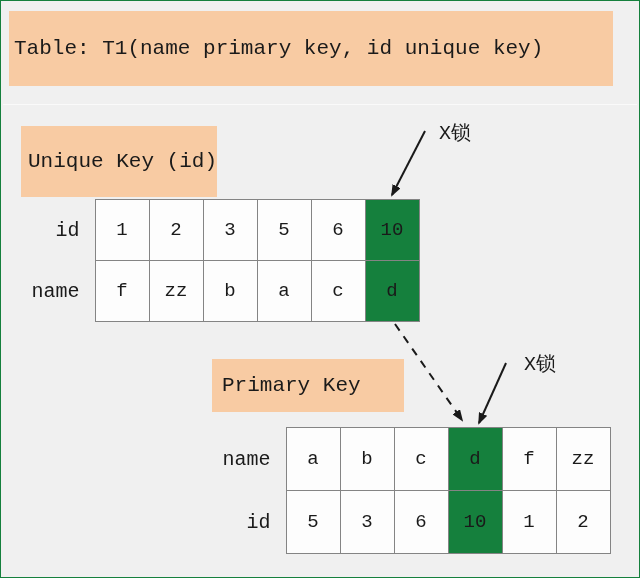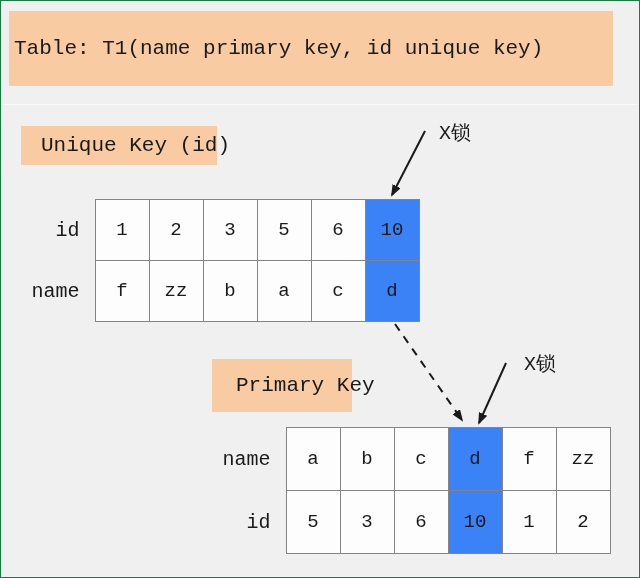--- a/index.html
+++ b/index.html
@@ -38,27 +38,27 @@
   .section-label {
     position: absolute;
     background: #f8cba3;
     display: flex;
     align-items: center;
     font-size: 21px;
     white-space: pre;
   }
   .section-label.unique {
     left: 20px; top: 125px;
-    width: 196px; height: 39px;
-    padding-left: 20px;
+    width: 196px; height: 71px;
+    padding-left: 7px;
   }
   .section-label.primary {
     left: 211px; top: 358px;
-    width: 140px; height: 53px;
-    padding-left: 24px;
+    width: 192px; height: 53px;
+    padding-left: 10px;
   }
 
   .lock-label {
     position: absolute;
     font-size: 20px;
     white-space: pre;
   }
   .lock-label.lock1 { left: 438px; top: 118px; }
   .lock-label.lock2 { left: 523px; top: 349px; }
 
@@ -84,21 +84,21 @@
     border: 1px solid #848484;
     background: #fdfdfd;
     width: 54px;
     text-align: center;
     vertical-align: middle;
     font-size: 19px;
   }
   table.t1 td { height: 61px; }
   table.t2 td { height: 63px; }
 
-  table.idx-table td.cell.hl { background: #3b82f6; font-family: Liberation Mono, monospace; }
+  table.idx-table td.cell.hl { background: #15803d; font-family: Liberation Mono, monospace; }
 
   svg.arrow-layer {
     position: absolute;
     left: 0; top: 0;
     width: 640px; height: 578px;
     pointer-events: none;
   }
 </style>
 </head>
 <body>

